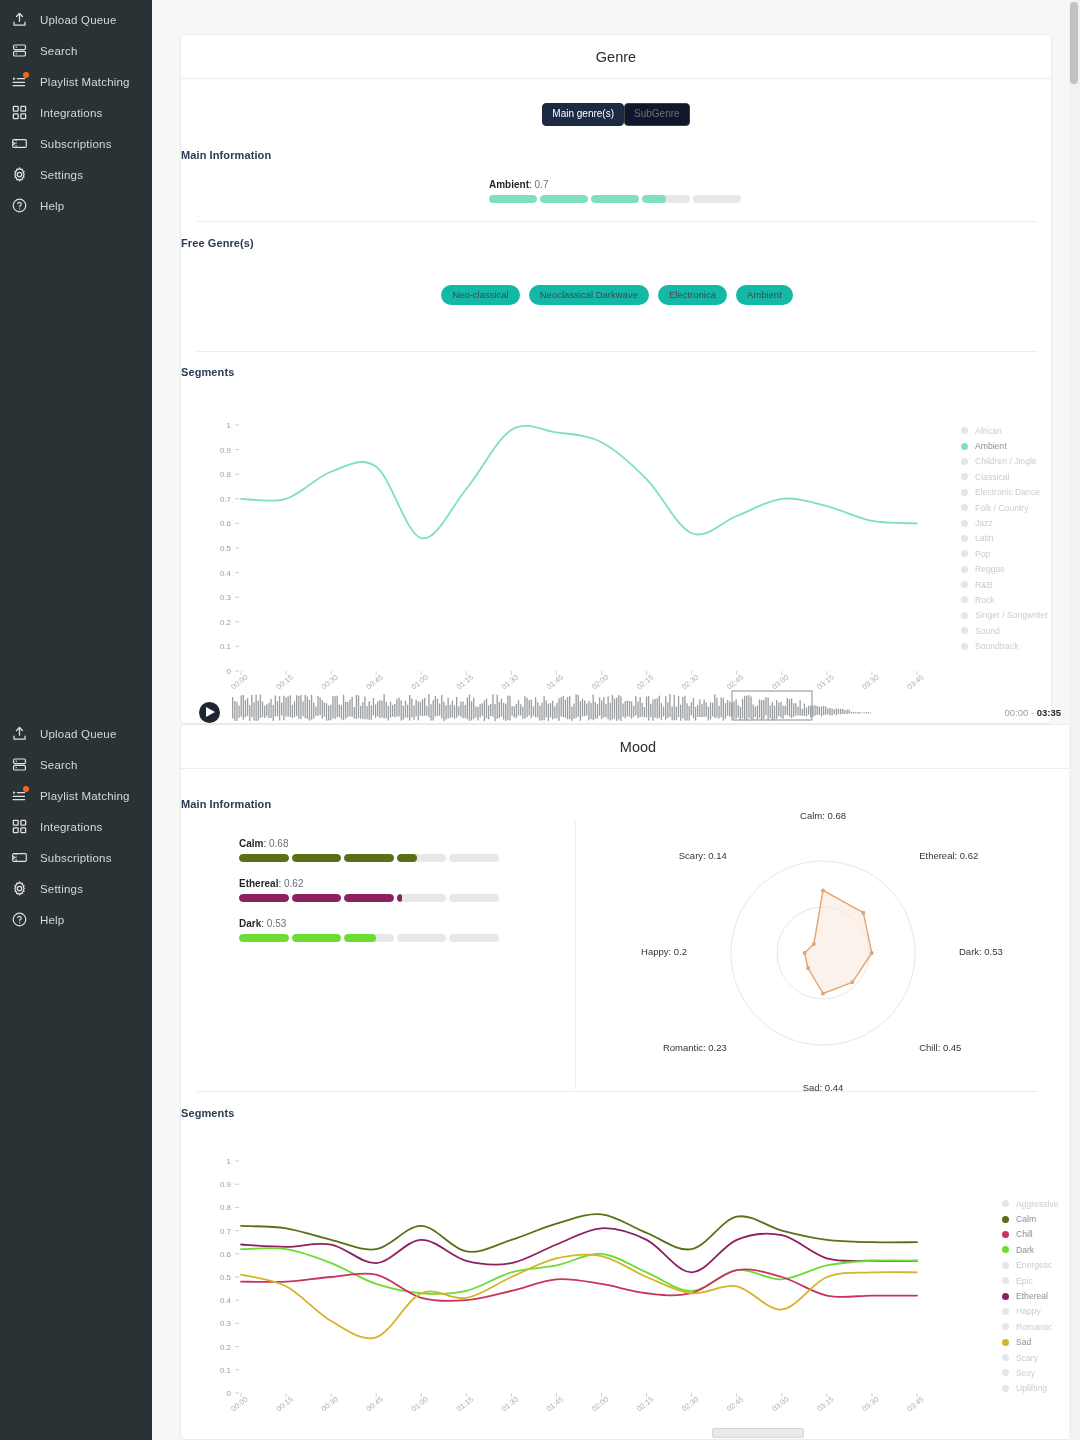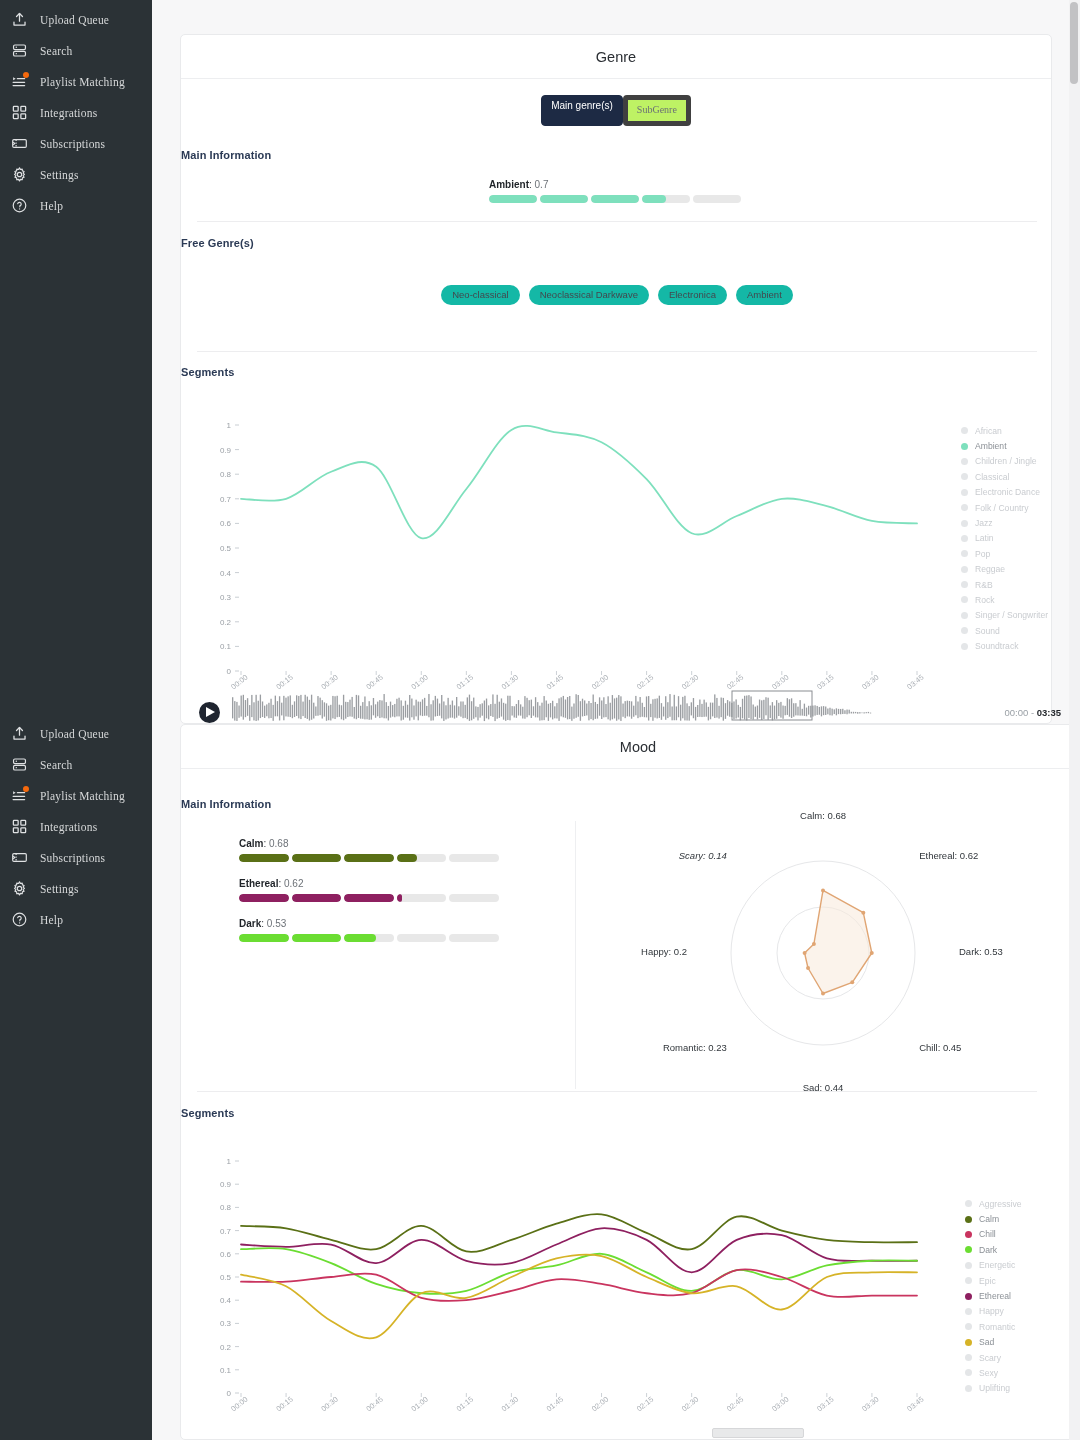--- a/index.html
+++ b/index.html
@@ -11,21 +11,21 @@
   }
   .page { position: relative; width: 1080px; height: 1440px; background: #f7f7f8; }
 
   
   .sidebar {
     position: absolute; left: 0; top: 0;
     width: 152px; height: 1440px;
     background: #2b3236;
     z-index: 5;
   }
-  .nav-block { position: absolute; left: 0; width: 132px; font-family: Liberation Serif, serif; }
+  .nav-block { position: absolute; left: 0; width: 132px; }
   .nav-item {
     display: flex; align-items: center;
     height: 31px; padding-left: 8px;
     cursor: pointer;
   }
   .nav-icon {
     width: 22px; height: 22px;
     display: flex; align-items: center; justify-content: center;
     flex: 0 0 22px; position: relative;
   }
@@ -62,30 +62,30 @@
   .section-label {
     text-align: left;
     font-size: 11px;
     color: #2b3a55;
     font-weight: 700;
     letter-spacing: 0.1px;
   }
 
   .toggle-row {
     display: flex; justify-content: center; 
-    margin-top: 16px;
+    margin-top: 24px;
   }
   .toggle-btn {
     font-size: 10px; border-radius: 4px;
     padding: 5px 9px 6px 9px;
     cursor: pointer; line-height: 1;
     font-family: "Liberation Sans", sans-serif;
   }
   .toggle-btn.active { background: #1d2a44; color: #ffffff; border: 1px solid #1d2a44; }
-  .toggle-btn.inactive { background: #bef264; color: #6b7076; border: 5px solid #404040; font-family: Liberation Serif, serif; }
+  .toggle-btn.inactive { background: #0f172a; color: #6b7076; border: 1px solid #404040; }
 
   .divider { height: 1px; background: #ededef; }
 
   
   .pill-group { }
   .pill-title { font-size: 10px; color: #3b3f45; margin-bottom: 5px; }
   .pill-title b { font-weight: 700; color: #1f2328; }
   .pill-title span.val { color: #6d7278; }
   .pill-track { display: flex; gap: 3px; }
   .pill-seg {
@@ -895,21 +895,21 @@
             <circle cx="204.89246465831727" cy="118.89246465831727" r="2" fill="#e0a573"></circle>
           </svg>
         <div id="radar-labels">
             <div class="radar-label" style="left: 214px; top: -15px; transform: translateX(-50%);">Calm: 0.68</div>
             <div class="radar-label" style="left: 310.167px; top: 24.8335px;">Ethereal: 0.62</div>
             <div class="radar-label" style="left: 350px; top: 121px;">Dark: 0.53</div>
             <div class="radar-label" style="left: 310.167px; top: 217.167px;">Chill: 0.45</div>
             <div class="radar-label" style="left: 214px; top: 257px; transform: translateX(-50%);">Sad: 0.44</div>
             <div class="radar-label" style="left: 117.833px; top: 217.167px; transform: translateX(-100%);">Romantic: 0.23</div>
             <div class="radar-label" style="left: 78px; top: 121px; transform: translateX(-100%);">Happy: 0.2</div>
-            <div class="radar-label" style="left: 117.833px; top: 24.8335px; transform: translateX(-100%); font-style: italic;">Scary: 0.14</div>
+            <div class="radar-label" style="left: 117.833px; top: 24.8335px; transform: translateX(-100%);">Scary: 0.14</div>
           </div>
       </div>
 
       <div class="divider" style="position:absolute; left:16px; top:366px; width:840px;"></div>
 
       <div class="section-label" style="position:absolute; left:0; top:382px; width:872px;">Segments</div>
 
       <div class="chart-wrap" style="position:absolute; left:18px; top:418px; width:760px; height:298px;">
         <svg class="chart-svg" id="svg-mood" width="760" height="298" viewBox="0 0 760 298">
             <text x="32" y="253" text-anchor="end" class="tick-y">0</text>
@@ -967,21 +967,21 @@
             <line x1="718" y1="250" x2="718" y2="254" stroke="#cdd2d7" stroke-width="1"></line>
             <text x="718" y="263" class="tick-x" transform="rotate(-38 718 263)" text-anchor="middle">03:45</text>
             <path d="M42.00,82.96 C49.51,83.35 72.04,82.96 87.07,85.28 C102.09,87.60 117.11,93.40 132.13,96.88 C147.16,100.36 162.18,108.48 177.20,106.16 C192.22,103.84 207.24,82.57 222.27,82.96 C237.29,83.35 252.31,106.16 267.33,108.48 C282.36,110.80 297.38,101.52 312.40,96.88 C327.42,92.24 342.44,84.89 357.47,80.64 C372.49,76.39 387.51,69.81 402.53,71.36 C417.56,72.91 432.58,84.12 447.60,89.92 C462.62,95.72 477.64,108.87 492.67,106.16 C507.69,103.45 522.71,76.77 537.73,73.68 C552.76,70.59 567.78,83.73 582.80,87.60 C597.82,91.47 612.84,94.95 627.87,96.88 C642.89,98.81 657.91,98.81 672.93,99.20 C687.96,99.59 710.49,99.20 718.00,99.20" fill="none" stroke="#5a7016" stroke-width="1.8" stroke-linecap="round" stroke-linejoin="round"></path>
             <path d="M42.00,101.52 C49.51,101.91 72.04,103.84 87.07,103.84 C102.09,103.84 117.11,98.81 132.13,101.52 C147.16,104.23 162.18,120.85 177.20,120.08 C192.22,119.31 207.24,97.27 222.27,96.88 C237.29,96.49 252.31,113.89 267.33,117.76 C282.36,121.63 297.38,122.79 312.40,120.08 C327.42,117.37 342.44,107.32 357.47,101.52 C372.49,95.72 387.51,86.05 402.53,85.28 C417.56,84.51 432.58,89.53 447.60,96.88 C462.62,104.23 477.64,129.36 492.67,129.36 C507.69,129.36 522.71,103.07 537.73,96.88 C552.76,90.69 567.78,89.15 582.80,92.24 C597.82,95.33 612.84,111.19 627.87,115.44 C642.89,119.69 657.91,117.37 672.93,117.76 C687.96,118.15 710.49,117.76 718.00,117.76" fill="none" stroke="#8e2060" stroke-width="1.8" stroke-linecap="round" stroke-linejoin="round"></path>
             <path d="M42.00,106.16 C49.51,106.16 72.04,103.84 87.07,106.16 C102.09,108.48 117.11,114.28 132.13,120.08 C147.16,125.88 162.18,135.93 177.20,140.96 C192.22,145.99 207.24,149.08 222.27,150.24 C237.29,151.40 252.31,151.40 267.33,147.92 C282.36,144.44 297.38,133.61 312.40,129.36 C327.42,125.11 342.44,125.49 357.47,122.40 C372.49,119.31 387.51,109.64 402.53,110.80 C417.56,111.96 432.58,123.17 447.60,129.36 C462.62,135.55 477.64,148.31 492.67,147.92 C507.69,147.53 522.71,128.97 537.73,127.04 C552.76,125.11 567.78,137.09 582.80,136.32 C597.82,135.55 612.84,125.49 627.87,122.40 C642.89,119.31 657.91,118.53 672.93,117.76 C687.96,116.99 710.49,117.76 718.00,117.76" fill="none" stroke="#6bdd32" stroke-width="1.8" stroke-linecap="round" stroke-linejoin="round"></path>
             <path d="M42.00,138.64 C49.51,138.64 72.04,139.41 87.07,138.64 C102.09,137.87 117.11,135.16 132.13,134.00 C147.16,132.84 162.18,128.20 177.20,131.68 C192.22,135.16 207.24,150.63 222.27,154.88 C237.29,159.13 252.31,158.36 267.33,157.20 C282.36,156.04 297.38,151.40 312.40,147.92 C327.42,144.44 342.44,137.48 357.47,136.32 C372.49,135.16 387.51,138.64 402.53,140.96 C417.56,143.28 432.58,148.69 447.60,150.24 C462.62,151.79 477.64,154.11 492.67,150.24 C507.69,146.37 522.71,129.75 537.73,127.04 C552.76,124.33 567.78,129.75 582.80,134.00 C597.82,138.25 612.84,149.47 627.87,152.56 C642.89,155.65 657.91,152.56 672.93,152.56 C687.96,152.56 710.49,152.56 718.00,152.56" fill="none" stroke="#c9345f" stroke-width="1.8" stroke-linecap="round" stroke-linejoin="round"></path>
             <path d="M42.00,131.68 C49.51,133.61 72.04,135.55 87.07,143.28 C102.09,151.01 117.11,169.57 132.13,178.08 C147.16,186.59 162.18,198.96 177.20,194.32 C192.22,189.68 207.24,156.81 222.27,150.24 C237.29,143.67 252.31,157.59 267.33,154.88 C282.36,152.17 297.38,140.57 312.40,134.00 C327.42,127.43 342.44,118.92 357.47,115.44 C372.49,111.96 387.51,110.03 402.53,113.12 C417.56,116.21 432.58,127.81 447.60,134.00 C462.62,140.19 477.64,148.69 492.67,150.24 C507.69,151.79 522.71,140.57 537.73,143.28 C552.76,145.99 567.78,168.03 582.80,166.48 C597.82,164.93 612.84,140.19 627.87,134.00 C642.89,127.81 657.91,130.13 672.93,129.36 C687.96,128.59 710.49,129.36 718.00,129.36" fill="none" stroke="#d6b327" stroke-width="1.8" stroke-linecap="round" stroke-linejoin="round"></path>
           </svg>
       </div>
 
-      <div class="legend" id="legend-mood" style="left:784px; top:471px;">
+      <div class="legend" id="legend-mood" style="left:821px; top:471px;">
           <div class="legend-item">
             <span class="legend-dot" style="background: rgb(228, 230, 232);"></span>
             <span class="legend-text">Aggressive</span>
           </div>
           <div class="legend-item on">
             <span class="legend-dot" style="background: rgb(90, 112, 22);"></span>
             <span class="legend-text">Calm</span>
           </div>
           <div class="legend-item on">
             <span class="legend-dot" style="background: rgb(201, 52, 95);"></span>

